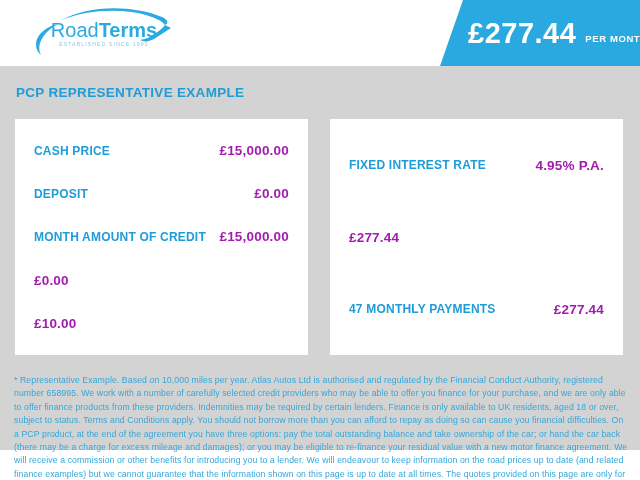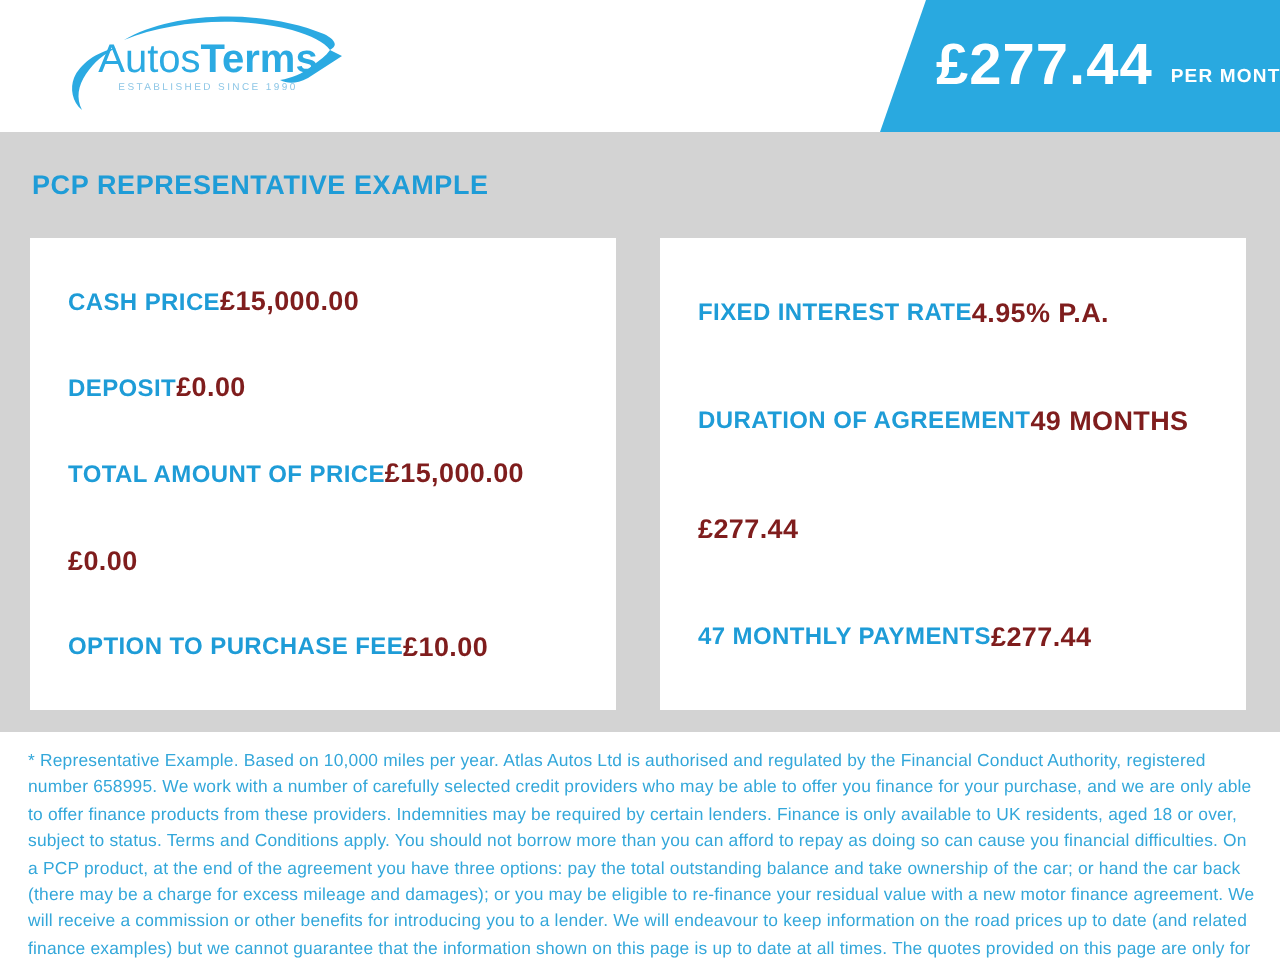--- a/index.html
+++ b/index.html
@@ -42,45 +42,45 @@
   .banner .price {
     color:#ffffff; font-size:29px; font-weight:700; letter-spacing:0.5px;
   }
   .banner .price-suffix {
     color:#ffffff; font-size:9.5px; font-weight:700; letter-spacing:0.6px;
     margin-left:9px; margin-top:10px; white-space:nowrap;
   }
 
   
   .main {
-    position:absolute; top:66px; left:0; width:640px; height:300px;
+    position:absolute; top:66px; left:0; width:640px; height:384px;
     background:#D3D3D3;
   }
   .section-title {
     position:absolute; left:16px; top:19px;
     color:#1E9CD7; font-size:13.5px; font-weight:700; letter-spacing:0.3px;
   }
   .card {
     position:absolute; top:53px; width:293px; height:236px;
     background:#ffffff;
     display:flex; flex-direction:column; justify-content:space-around;
     padding:10px 0;
   }
   .card.left  { left:15px; }
   .card.right { left:330px; }
   .row {
-    display:flex; align-items:center;
+    display:flex; justify-content:space-between; align-items:center;
     padding:0 19px;
   }
   .row-label {
     color:#1E9CD7; font-size:12px; font-weight:700; letter-spacing:0.2px;
     white-space:nowrap;
   }
   .row-value {
-    color:#7f1d1d; font-size:13.5px; font-weight:700; letter-spacing:0.2px;
+    color:#a21caf; font-size:13.5px; font-weight:700; letter-spacing:0.2px;
     white-space:nowrap;
   }
 
   
   .fine-print {
     position:absolute; top:374px; left:14px; width:616px;
     color:#33A7DA; font-size:8.7px; line-height:13.4px; letter-spacing:0.1px;
   }
 </style>
 </head>
@@ -90,21 +90,21 @@
 
   <div class="logo">
     <svg viewBox="0 0 140 56" aria-hidden="true">
       <path d="M28 16 C 52 2, 96 0, 128 13 C 134 16, 135 19, 131 21
                C 128 17, 122 14, 112 11 C 86 4, 52 6, 28 16 Z" fill="#2BAAE2"></path>
       <path d="M24 20 C 14 22, 6 28, 3 35 C 1 40, 2 47, 7 51
                C 4 45, 5 39, 9 33 C 13 27, 18 23, 24 20 Z" fill="#2BAAE2"></path>
       <path d="M131 21 L 137 24 L 120 35 C 114 38, 110 38, 106 36
                C 112 35, 117 33, 122 29 C 126 26, 129 24, 131 21 Z" fill="#2BAAE2"></path>
     </svg>
-    <div class="logo-text"><span class="l1">Autos</span><span class="l2">Terms</span></div>
+    <div class="logo-text"><span class="l1">Road</span><span class="l2">Terms</span></div>
     <div class="logo-tagline">Established Since 1990</div>
   </div>
 
   <div class="banner">
     <span class="price">£277.44</span>
     <span class="price-suffix">PER MONTH*</span>
   </div>
 
 </div>
 
@@ -115,40 +115,35 @@
   <div class="card left">
     <div class="row">
       <span class="row-label">CASH PRICE</span>
       <span class="row-value">£15,000.00</span>
     </div>
     <div class="row">
       <span class="row-label">DEPOSIT</span>
       <span class="row-value">£0.00</span>
     </div>
     <div class="row">
-      <span class="row-label">TOTAL AMOUNT OF PRICE</span>
+      <span class="row-label">MONTH AMOUNT OF CREDIT</span>
       <span class="row-value">£15,000.00</span>
     </div>
     <div class="row">
       <span class="row-value">£0.00</span>
     </div>
     <div class="row">
-      <span class="row-label">OPTION TO PURCHASE FEE</span>
       <span class="row-value">£10.00</span>
     </div>
   </div>
 
   <div class="card right">
     <div class="row">
       <span class="row-label">FIXED INTEREST RATE</span>
       <span class="row-value">4.95% P.A.</span>
-    </div>
-    <div class="row">
-      <span class="row-label">DURATION OF AGREEMENT</span>
-      <span class="row-value">49 MONTHS</span>
     </div>
     <div class="row">
       <span class="row-value">£277.44</span>
     </div>
     <div class="row">
       <span class="row-label">47 MONTHLY PAYMENTS</span>
       <span class="row-value">£277.44</span>
     </div>
   </div>
 

